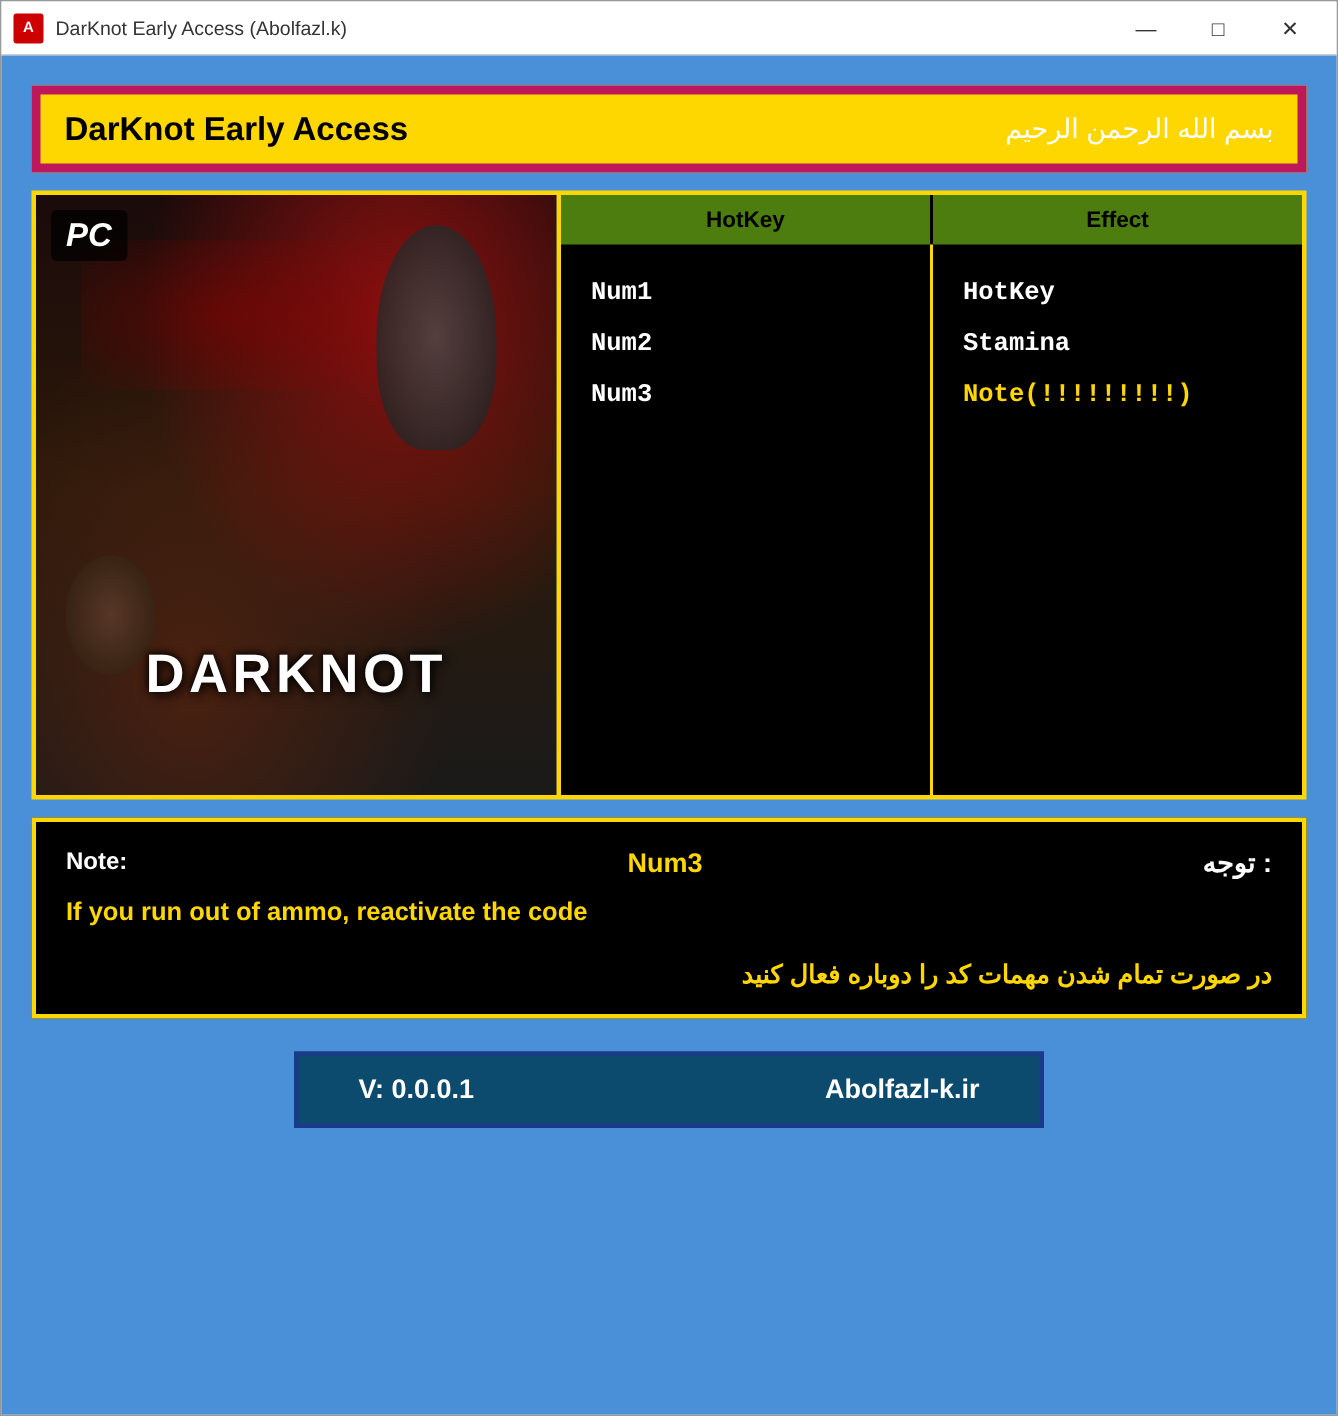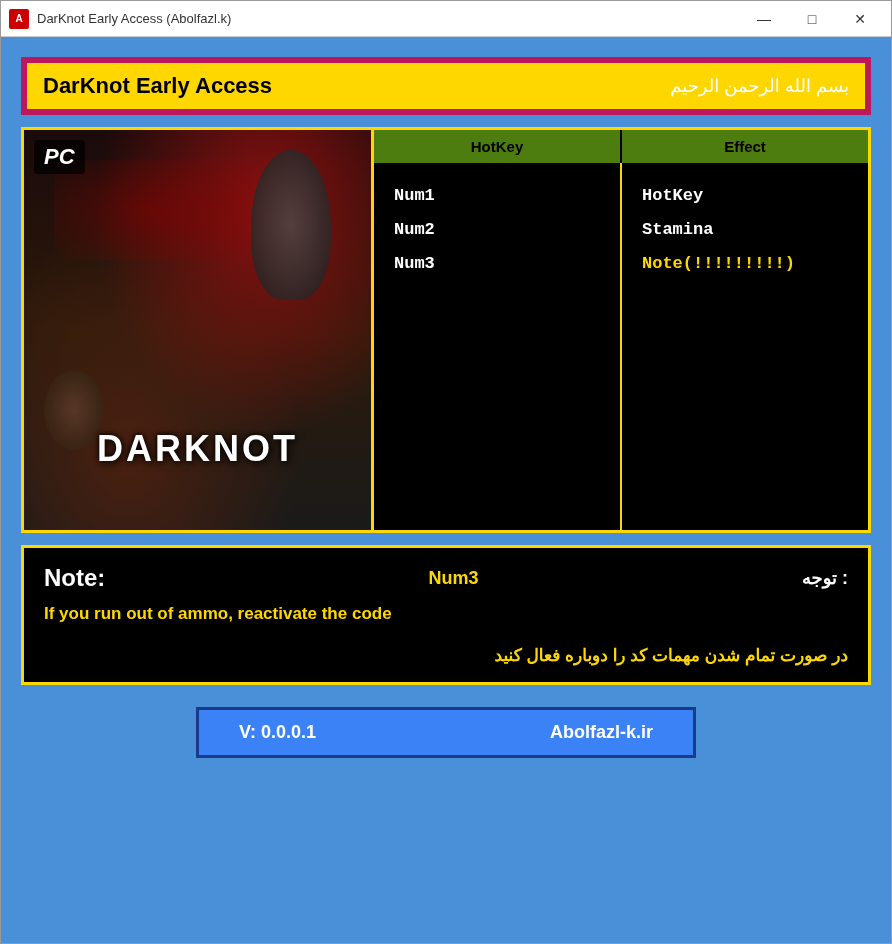--- a/index.html
+++ b/index.html
@@ -237,21 +237,21 @@
       border: 3px solid #ffd700;
       padding: 16px 20px;
     }
     .note-header-row {
       display: flex;
       justify-content: space-between;
       align-items: center;
       margin-bottom: 12px;
     }
     .note-label {
-      font-size: 24px;
+      font-size: 16px;
       font-weight: bold;
       color: white;
     }
     .note-key {
       font-size: 18px;
       font-weight: bold;
       color: #ffd700;
     }
     .note-arabic-label {
       font-size: 18px;
@@ -273,21 +273,21 @@
       direction: rtl;
     }
 
     
     .footer-section {
       display: flex;
       justify-content: center;
       padding: 10px 20px 20px;
     }
     .footer-box {
-      background: #3b82f6;
+      background: #0c4a6e;
       border: 3px solid #1a3a8a;
       display: flex;
       justify-content: space-between;
       align-items: flex-end;
       padding: 12px 40px;
       width: 100%;
       max-width: 500px;
     }
     .footer-version {
       font-size: 18px;

